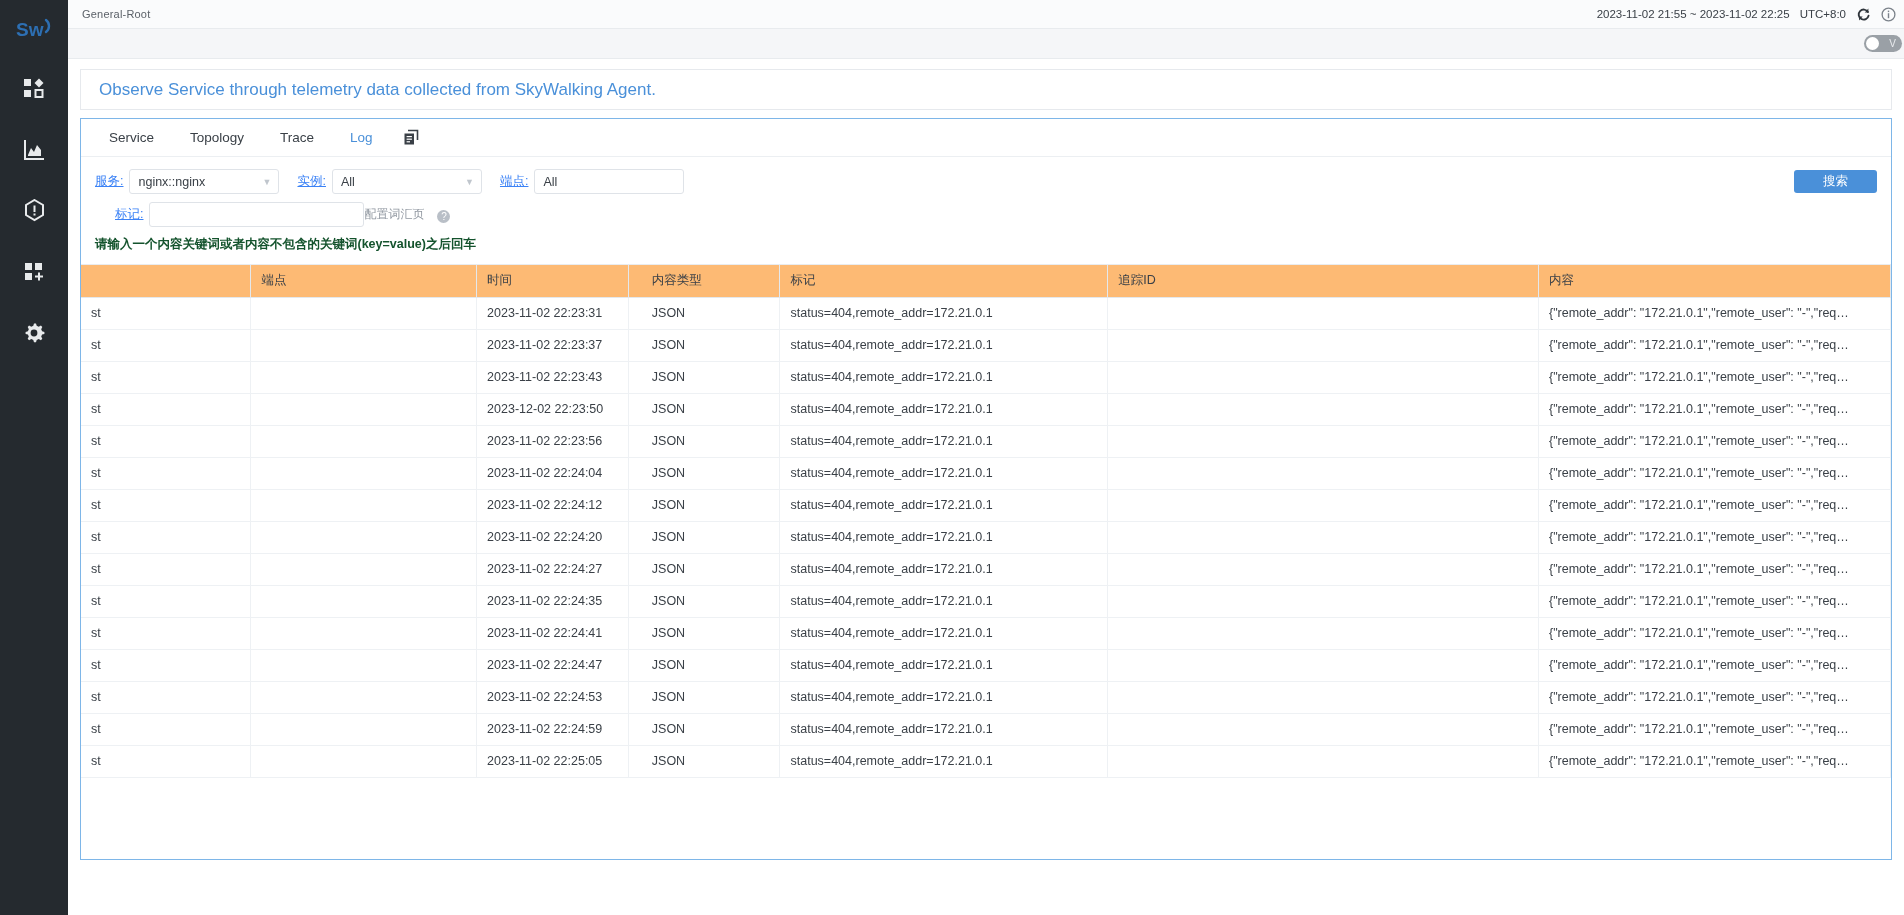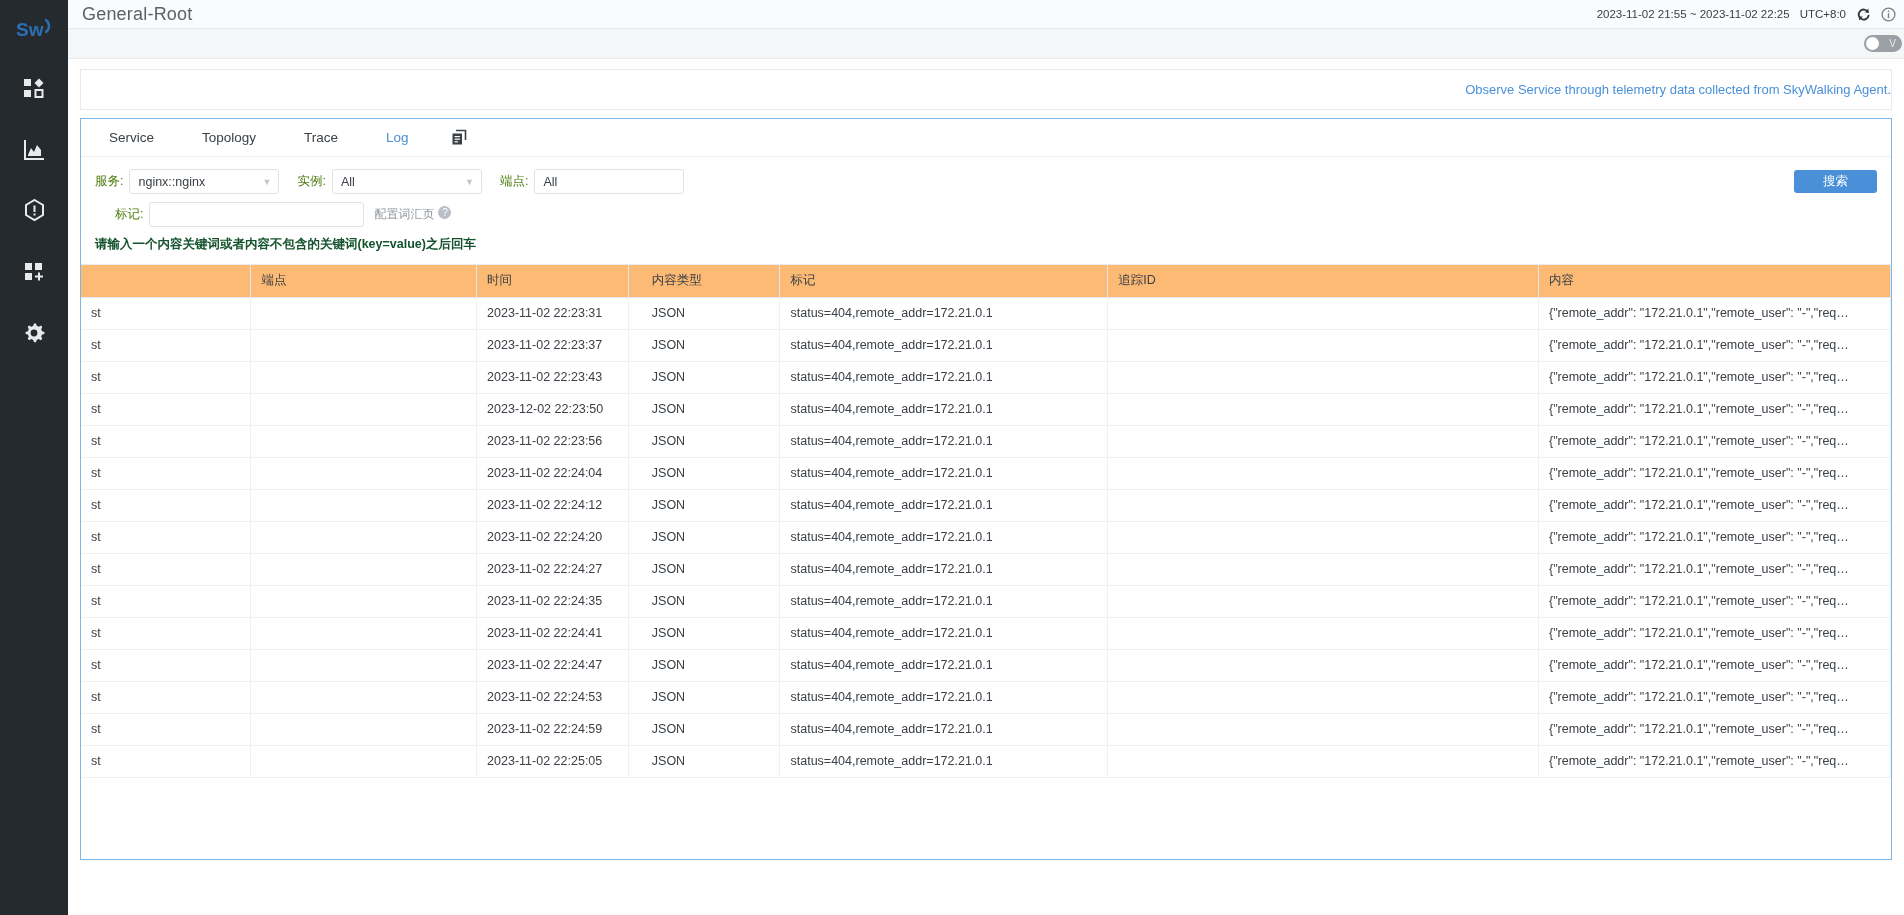--- a/index.html
+++ b/index.html
@@ -31,21 +31,21 @@
 
   
   .main { flex: 1 1 auto; height: 915px; display: flex; flex-direction: column; min-width: 0; }
 
   .topbar {
     height: 29px; background: #fafbfc;
     border-bottom: 1px solid #e8ebee;
     display: flex; align-items: center; justify-content: space-between;
     padding: 0 8px 0 14px; flex: 0 0 29px;
   }
-  .topbar-title { font-size: 18px; color: #5b6168; letter-spacing: .2px; }
+  .topbar-title { font-size: 11px; color: #5b6168; letter-spacing: .2px; }
   .topbar-right { display: flex; align-items: center; gap: 10px; text-align: center; }
   .time-range { font-size: 11.5px; color: #3a4047; white-space: nowrap; }
   .tz { font-size: 11.5px; color: #3a4047; white-space: nowrap; }
   .icon-btn { display: flex; align-items: center; cursor: pointer; }
 
   .subbar {
     height: 30px; background: #f5f6f8;
     border-bottom: 1px solid #e8ebee;
     display: flex; align-items: center; justify-content: flex-end;
     padding-right: 2px; flex: 0 0 30px;
@@ -62,49 +62,49 @@
   .switch .mark { position: absolute; right: 6px; color: #e9ebee; font-size: 10px; line-height: 1; }
 
   
   .content { flex: 1 1 auto; padding: 10px 12px 0 12px; min-height: 0; overflow: hidden; }
 
   .banner {
     height: 41px; background: #fff;
     border: 1px solid #e6e9ed;
     display: flex; align-items: center;
     padding-left: 18px;
-    font-size: 13px; color: #4a90d9; justify-content: flex-end;
+    font-size: 17px; color: #4a90d9;
   }
 
   .panel {
     margin-top: 8px;
     border: 1px solid #7eb6e8;
     background: #fff;
     height: 742px;
     display: flex; flex-direction: column;
   }
 
   .tabs {
     height: 38px; display: flex; align-items: center;
-    padding-left: 10px; gap: 12px;
+    padding-left: 10px; gap: 0;
     border-bottom: 1px solid #eceff2;
     flex: 0 0 38px;
   }
   .tab {
     font-size: 13.5px; color: #3a4047;
     padding: 0 18px; line-height: 37px; cursor: pointer;
   }
   .tab.active { color: #4a90d9; }
   .tab-icon { padding: 0 12px; display: flex; align-items: center; cursor: pointer; }
 
   .searchbox { padding: 12px 14px 0 14px; }
   .row { display: flex; align-items: center; }
   .row1 { justify-content: space-between; }
   .field { display: flex; align-items: center; }
-  .flabel { font-size: 12.5px; color: #4d7c0f; margin-right: 6px; white-space: nowrap; }
+  .flabel { font-size: 12.5px; color: #3b82f6; margin-right: 6px; white-space: nowrap; text-decoration: underline; }
 
   .select, .input {
     height: 25px; border: 1px solid #dfe3e8; border-radius: 3px;
     background: #fff; font-size: 12.5px; color: #3a4047;
     display: flex; align-items: center; padding: 0 8px;
     position: relative;
   }
   .select { width: 150px; padding-right: 22px; }
   .select .caret {
     position: absolute; right: 7px; top: 50%; transform: translateY(-50%);
@@ -117,21 +117,21 @@
   .in-tag { width: 215px; }
 
   .search-btn {
     width: 83px; height: 23px; background: #4a90d9; color: #fff;
     font-size: 12.5px; border: none; border-radius: 3px;
     display: flex; align-items: center; justify-content: center;
     cursor: pointer;
   }
 
   .row2 { margin-top: 8px; }
-  .vocab { font-size: 12px; color: #9097a0; margin-left: 10px; display: flex; align-items: flex-start; gap: 4px; }
+  .vocab { font-size: 12px; color: #9097a0; display: flex; align-items: flex-end; gap: 13px; }
   .help-circle {
     width: 13px; height: 13px; border-radius: 50%;
     background: #b9bfc7; color: #fff; font-size: 10px;
     display: flex; align-items: center; justify-content: center;
     line-height: 1; cursor: pointer;
   }
 
   .hint { margin-top: 9px; font-size: 12.5px; color: #14532d; font-weight: 600; }
 
   

